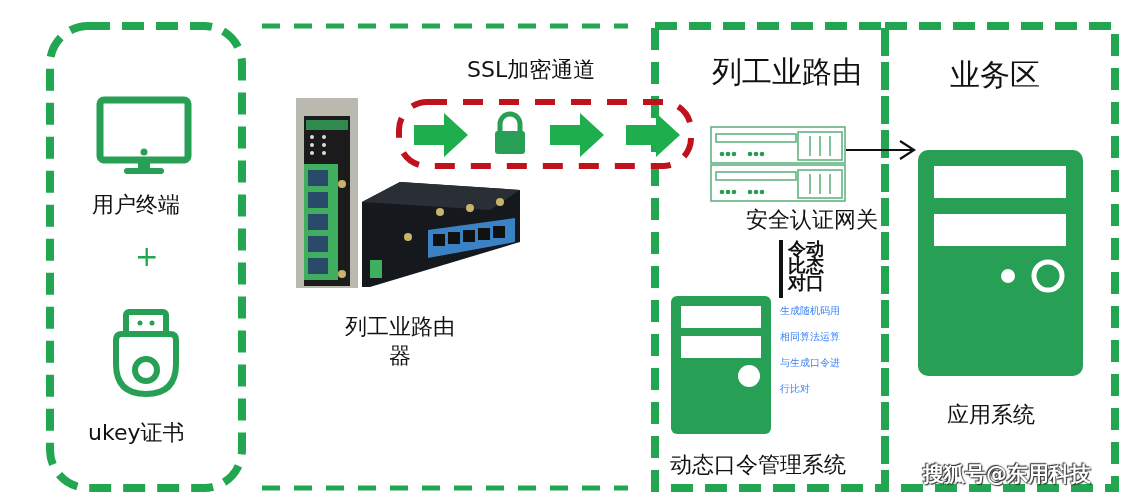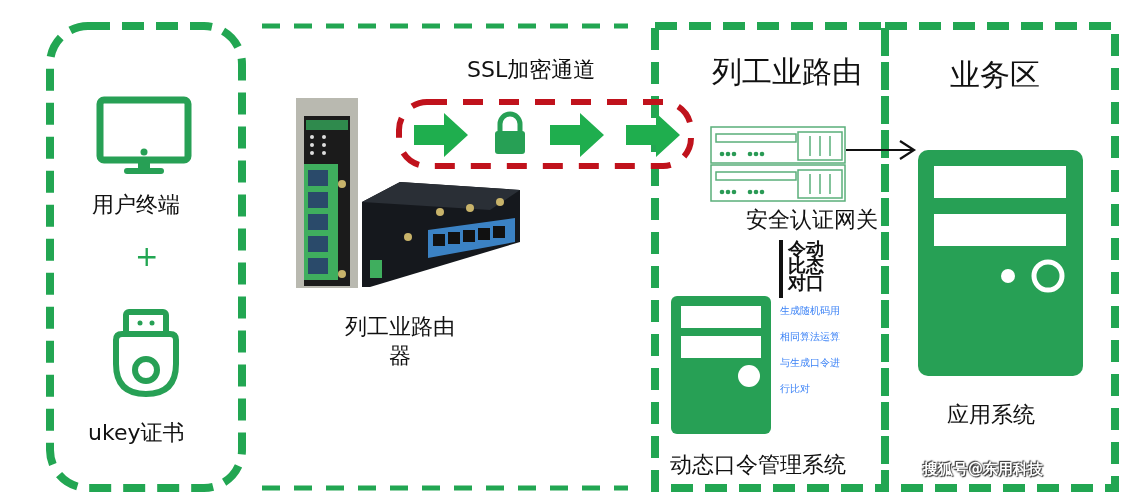--- a/index.html
+++ b/index.html
@@ -175,13 +175,13 @@
 <div class="label big" style="left:950px;top:55px;font-family:Liberation Serif, serif;">业务区</div>
 <svg style="left:918px;top:150px;" width="165" height="228" viewBox="0 0 165 228">
   <rect x="0" y="0" width="165" height="226" rx="10" fill="#27a055"></rect>
   <rect x="16" y="16" width="132" height="32" fill="#fff"></rect>
   <rect x="16" y="64" width="132" height="32" fill="#fff"></rect>
   <circle cx="90" cy="126" r="7" fill="#fff"></circle>
   <circle cx="130" cy="126" r="14" fill="none" stroke="#fff" stroke-width="5"></circle>
 </svg>
 <div class="label mid" style="left:947px;top:400px;">应用系统</div>
 
-<div class="label" style="left:923px;top:460px;font-size:15px;color:#fff;font-weight:bold;text-shadow:0 0 2px #333, 1px 1px 1px #333, -1px -1px 1px #333;">搜狐号@东用科技</div>
+<div class="label" style="left:923px;top:460px;font-size:21px;color:#fff;font-weight:bold;text-shadow:0 0 2px #333, 1px 1px 1px #333, -1px -1px 1px #333;">搜狐号@东用科技</div>
 
 </body></html>

